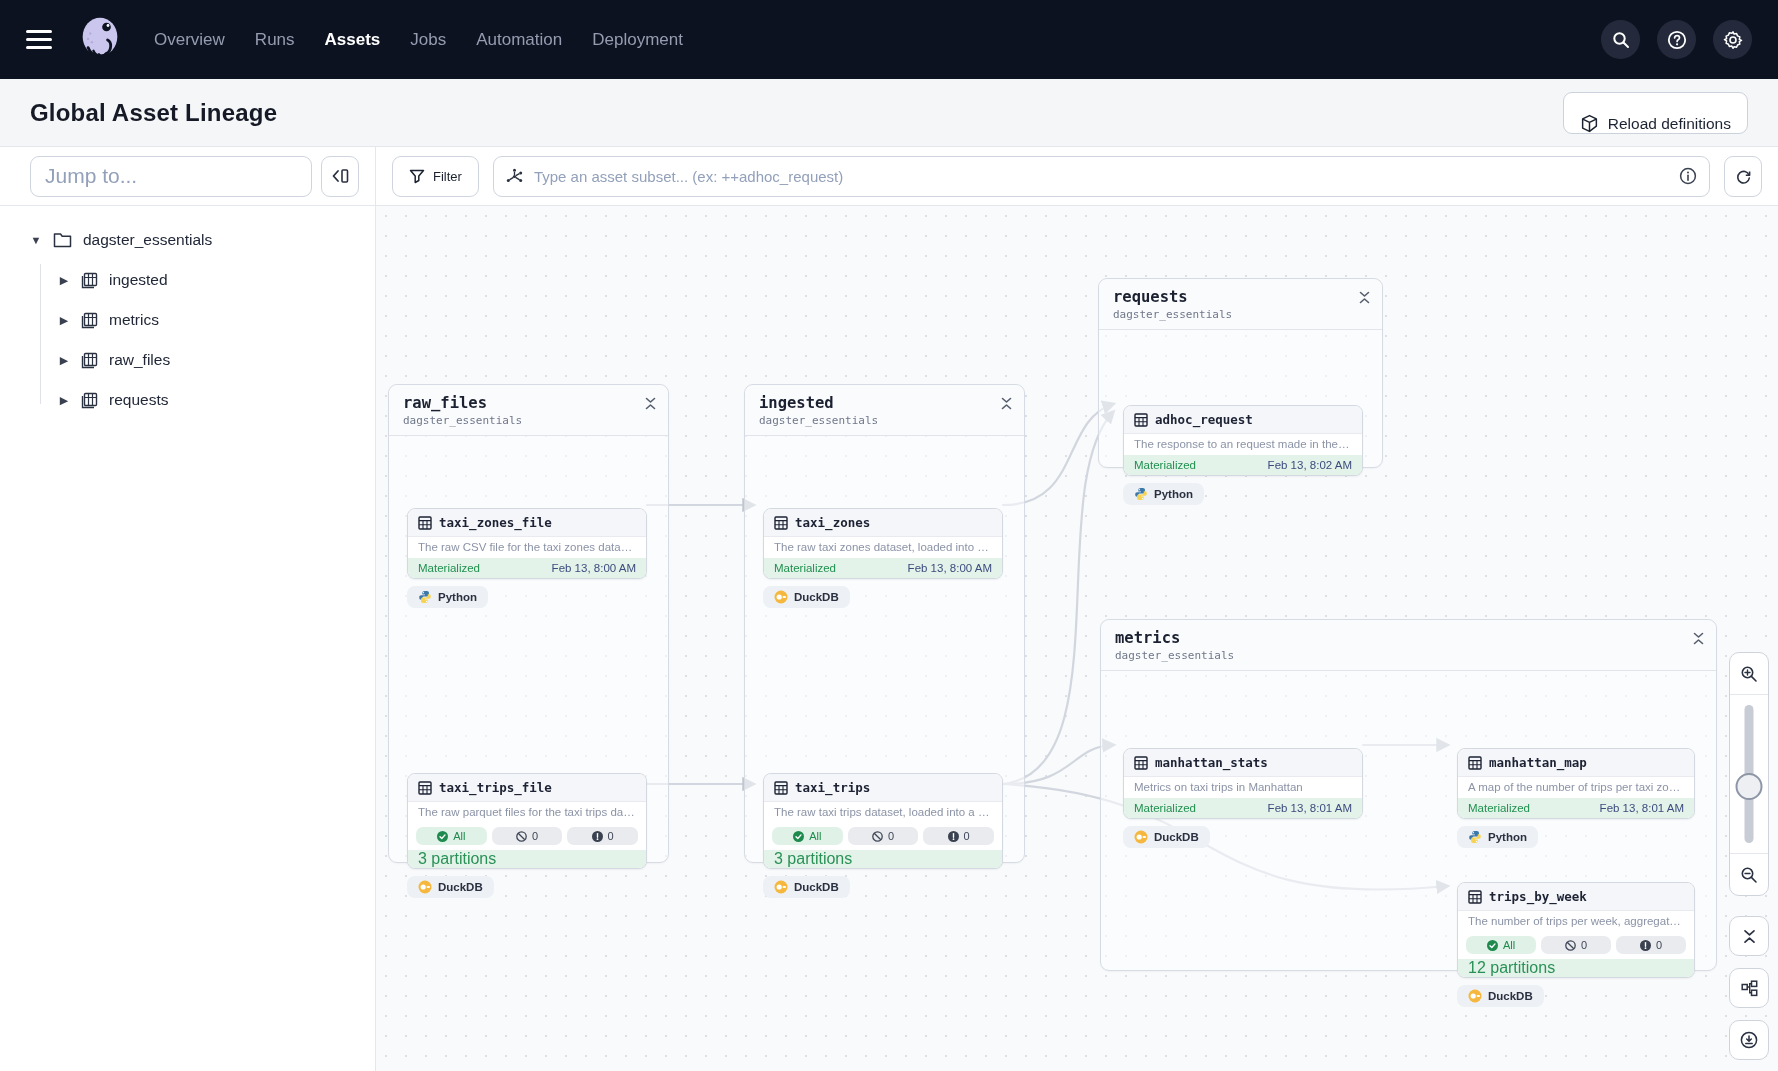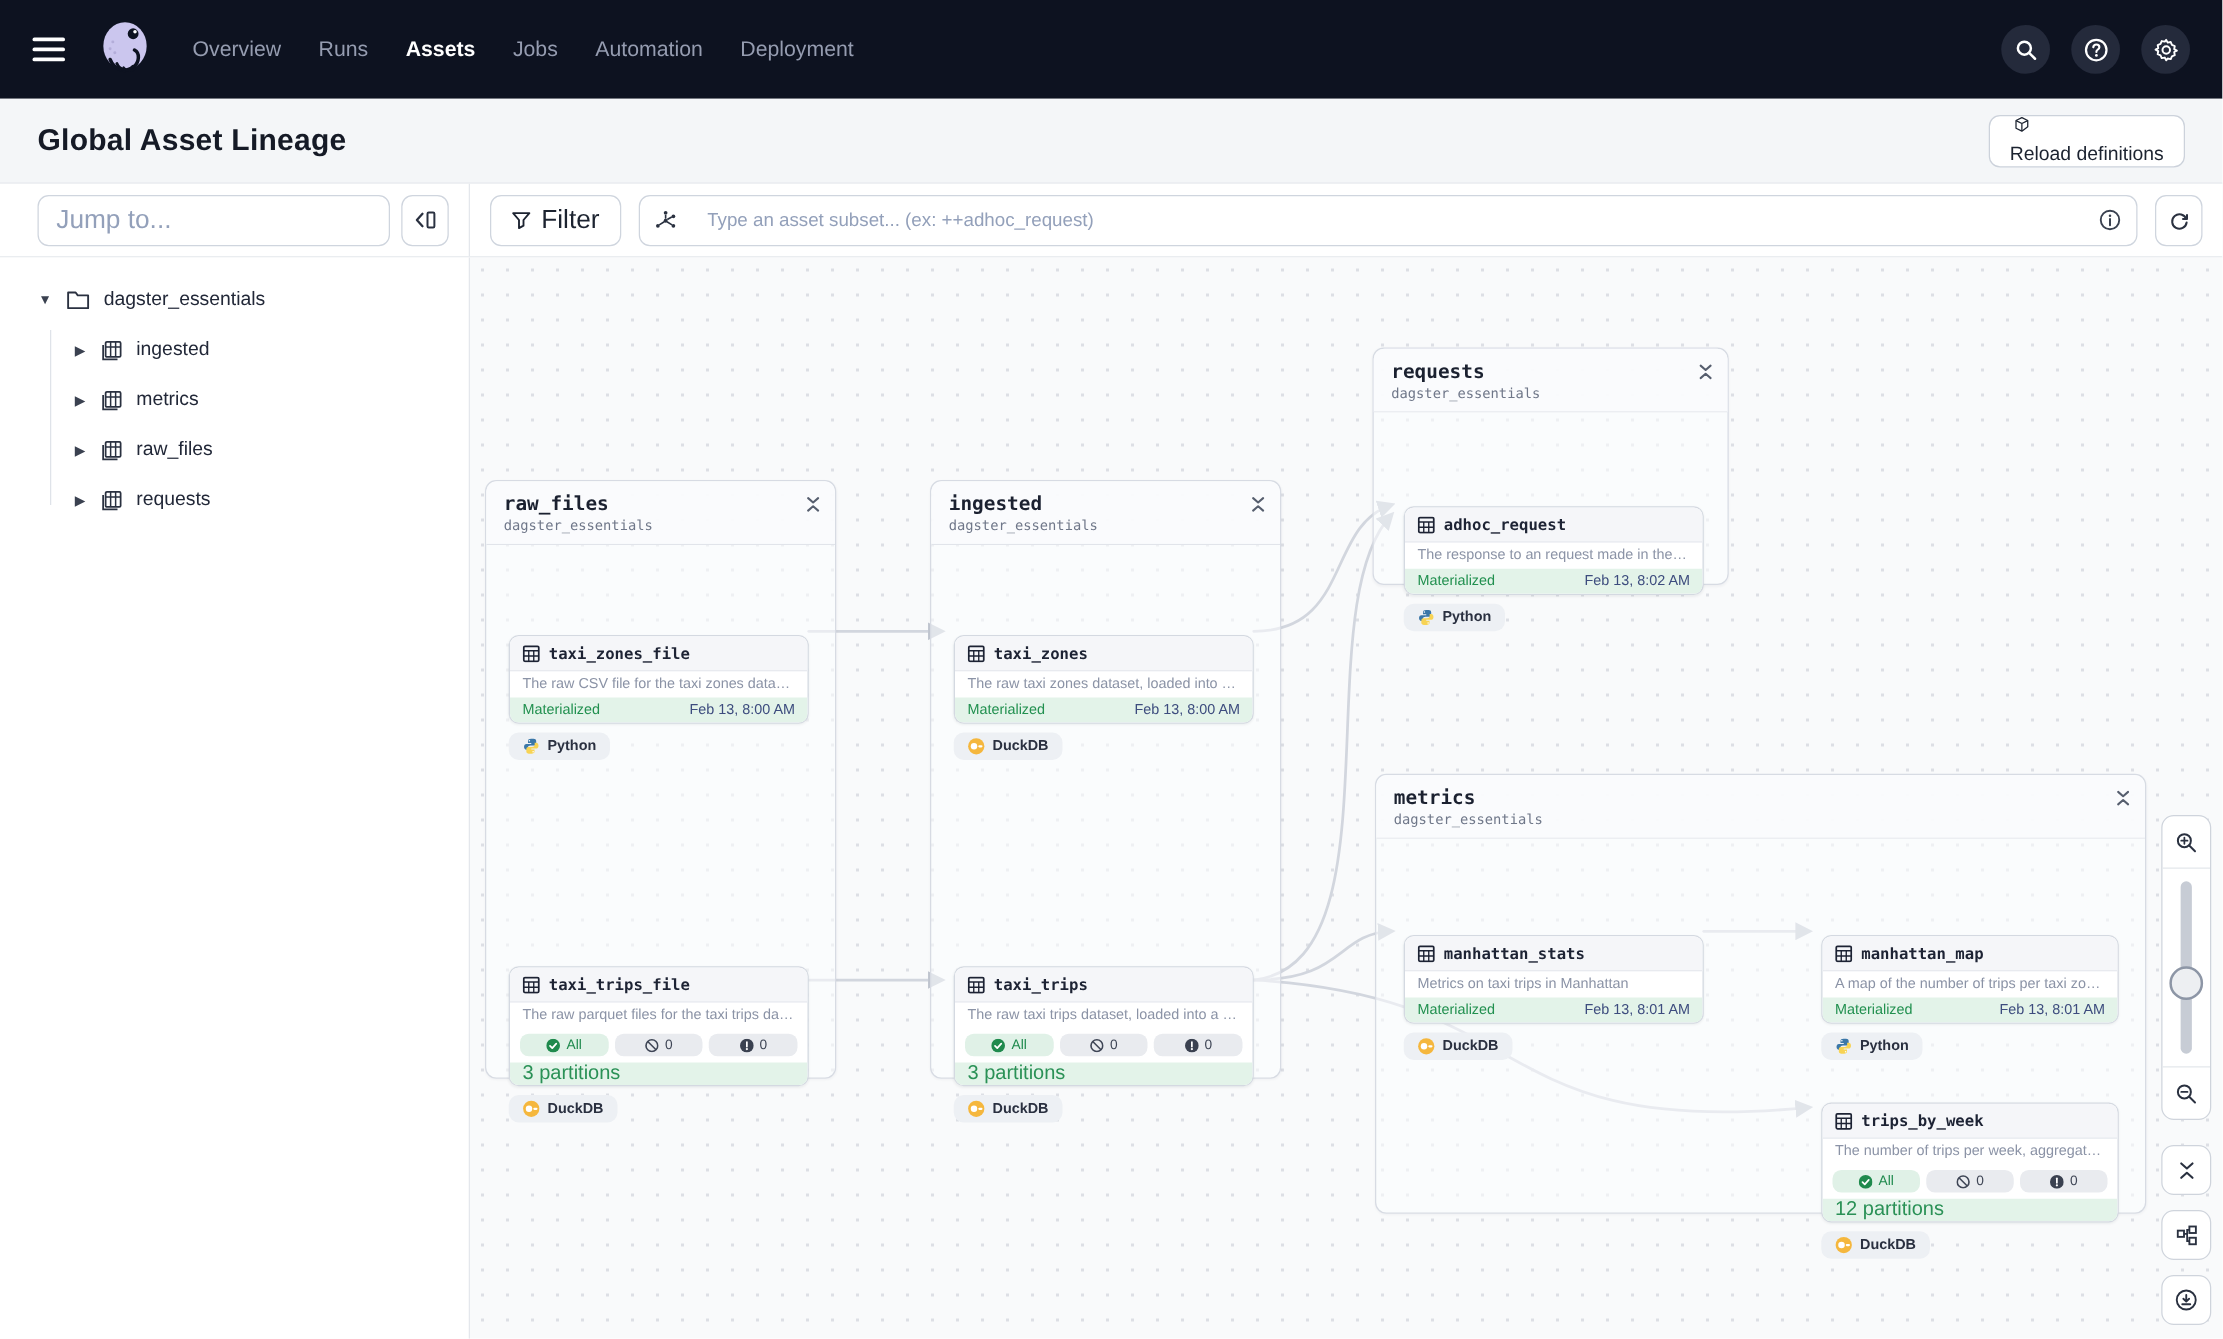--- a/index.html
+++ b/index.html
@@ -14,31 +14,31 @@
   .logo { width:52px; height:52px; margin-right:28px; }
   .nav-links { display:flex; align-items:center; gap:30px; }
   .nav-link { color:#959cb0; font-size:17px; cursor:pointer; }
   .nav-link.active { color:#fff; font-weight:700; }
   .nav-right { margin-left:auto; display:flex; gap:17px; }
   .nav-circle { width:39px; height:39px; border-radius:50%; background:#242a3b; display:flex; align-items:center; justify-content:center; color:#fff; cursor:pointer; }
 
   
   .page-header { height:68px; background:#f4f6f8; border-bottom:1px solid #e3e6eb; display:flex; align-items:center; justify-content:space-between; padding:0 30px; }
   .page-title { font-size:24px; font-weight:700; color:#151a26; letter-spacing:.2px; }
-  .btn-outline { display:flex; align-items:flex-start; gap:9px; background:#fff; border:1px solid #ccd2db; border-radius:9px; height:42px; padding:0 16px; font-size:15.5px; color:#1c2330; cursor:pointer;flex-direction:column; }
+  .btn-outline { display:flex; align-items:flex-end; gap:9px; background:#fff; border:1px solid #ccd2db; border-radius:9px; height:42px; padding:0 16px; font-size:15.5px; color:#1c2330; cursor:pointer; }
 
   
   .toolbar { height:59px; background:#fff; border-bottom:1px solid #e4e7ec; display:flex; align-items:center; }
   .toolbar-left { width:376px; height:100%; border-right:1px solid #e4e7ec; display:flex; align-items:center; gap:9px; padding:0 16px 0 30px; }
   .jump-input { flex:1; height:41px; border:1px solid #cfd5de; border-radius:9px; padding:0 14px; font-size:21px; color:#242b3a; outline:none; min-width:0; }
   .icon-btn { height:41px; min-width:38px; border:1px solid #cfd5de; border-radius:9px; background:#fff; display:flex; align-items:center; justify-content:center; color:#2a3140; cursor:pointer; }
   .toolbar-right { flex:1; display:flex; align-items:center; gap:14px; padding:0 16px 0 16px; }
-  .filter-btn { display:flex; align-items:center; gap:8px; height:41px; border:1px solid #cfd5de; border-radius:9px; background:#fff; padding:0 16px; font-size:21px; color:#1c2330; cursor:pointer; }
+  .filter-btn { display:flex; align-items:center; gap:8px; height:41px; border:1px solid #cfd5de; border-radius:9px; background:#fff; padding:0 16px; font-size:13px; color:#1c2330; cursor:pointer; }
   .subset-wrap { flex:1; position:relative; display:flex; align-items:center; }
-  .subset-input { width:100%; height:41px; border:1px solid #cfd5de; border-radius:9px; padding:0 42px 0 54px; font-size:15px; color:#242b3a; outline:none; }
+  .subset-input { width:100%; height:41px; border:1px solid #cfd5de; border-radius:9px; padding:0 42px 0 40px; font-size:15px; color:#242b3a; outline:none; }
   .subset-icon { position:absolute; left:13px; color:#2a3140; display:flex; }
   .subset-info { position:absolute; right:13px; color:#3a4150; display:flex; cursor:pointer; }
   input::placeholder { color:#93a0ba; }
   .materialize { display:flex; align-items:stretch; background:#151b2d; border-radius:9px; overflow:hidden; height:45px; cursor:pointer; }
   .materialize-main { display:flex; align-items:center; gap:9px; color:#fff; font-size:15.5px; padding:0 16px; }
   .materialize-caret { width:38px; display:flex; align-items:center; justify-content:center; color:#fff; border-left:1px solid rgba(255,255,255,.28); font-size:11px; }
 
   
   .body { display:flex; height:865px; }
   .sidebar { width:376px; background:#fff; border-right:1px solid #e4e7ec; padding-top:14px; position:relative; }

